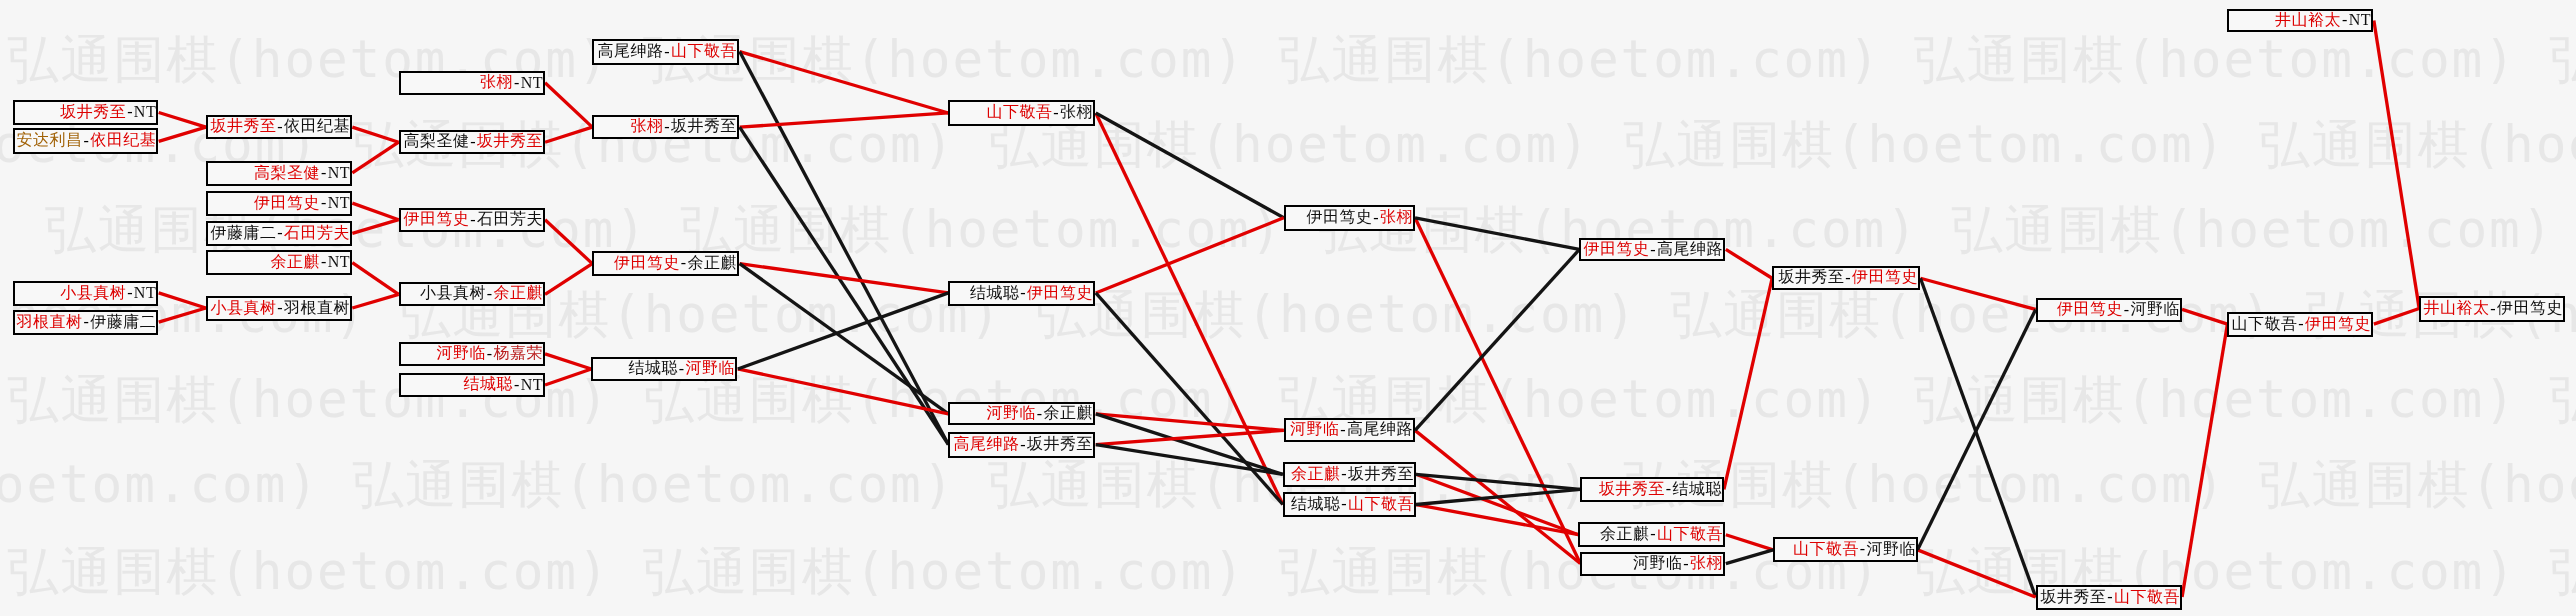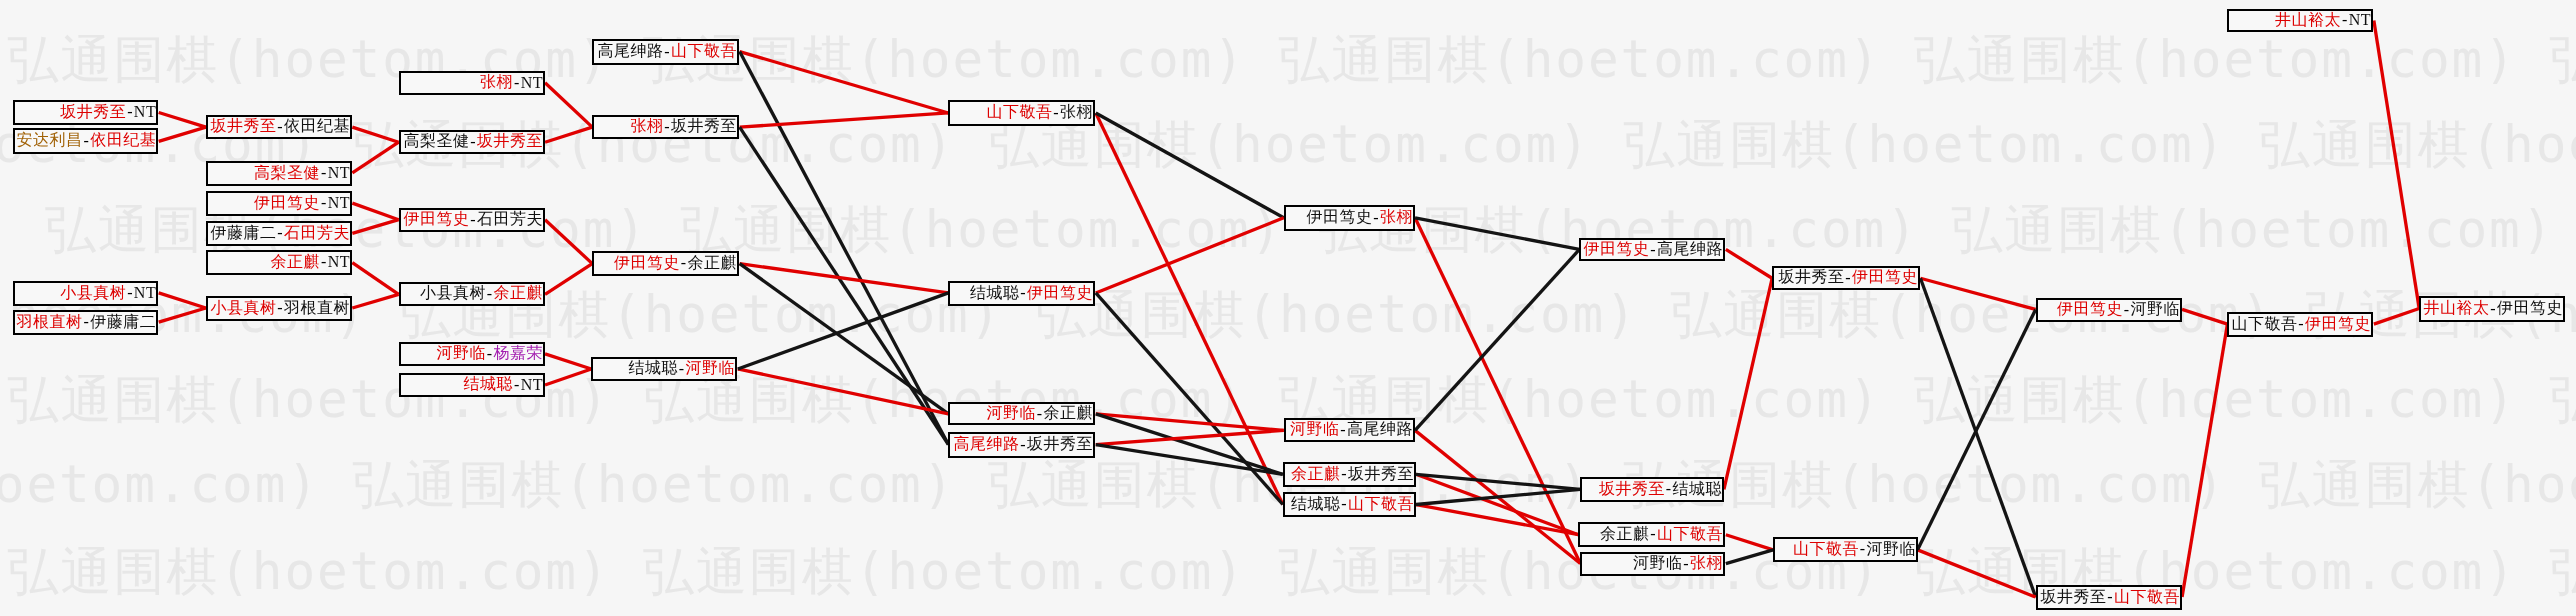--- a/index.html
+++ b/index.html
@@ -161,21 +161,21 @@
         <span style="color: rgb(16, 16, 16);">石田芳夫</span>
       </div>
       <div class="match-box" style="left: 399px; top: 282px; width: 146px; height: 23.6px;">
         <span style="color: rgb(16, 16, 16);">小县真树</span>
         <span class="dash">-</span>
         <span style="color: rgb(221, 0, 0);">余正麒</span>
       </div>
       <div class="match-box" style="left: 399px; top: 342px; width: 146px; height: 23.6px;">
         <span style="color: rgb(221, 0, 0);">河野临</span>
         <span class="dash">-</span>
-        <span style="color: #a21caf;">杨嘉荣</span>
+        <span style="color: #b91c1c;">杨嘉荣</span>
       </div>
       <div class="match-box" style="left: 399px; top: 373px; width: 146px; height: 23.6px;">
         <span style="color: rgb(221, 0, 0);">结城聪</span>
         <span class="dash">-</span>
         <span style="color: rgb(16, 16, 16);">NT</span>
       </div>
       <div class="match-box" style="left: 592px; top: 39px; width: 147px; height: 25.5px;">
         <span style="color: rgb(16, 16, 16);">高尾绅路</span>
         <span class="dash">-</span>
         <span style="color: rgb(221, 0, 0);">山下敬吾</span>

